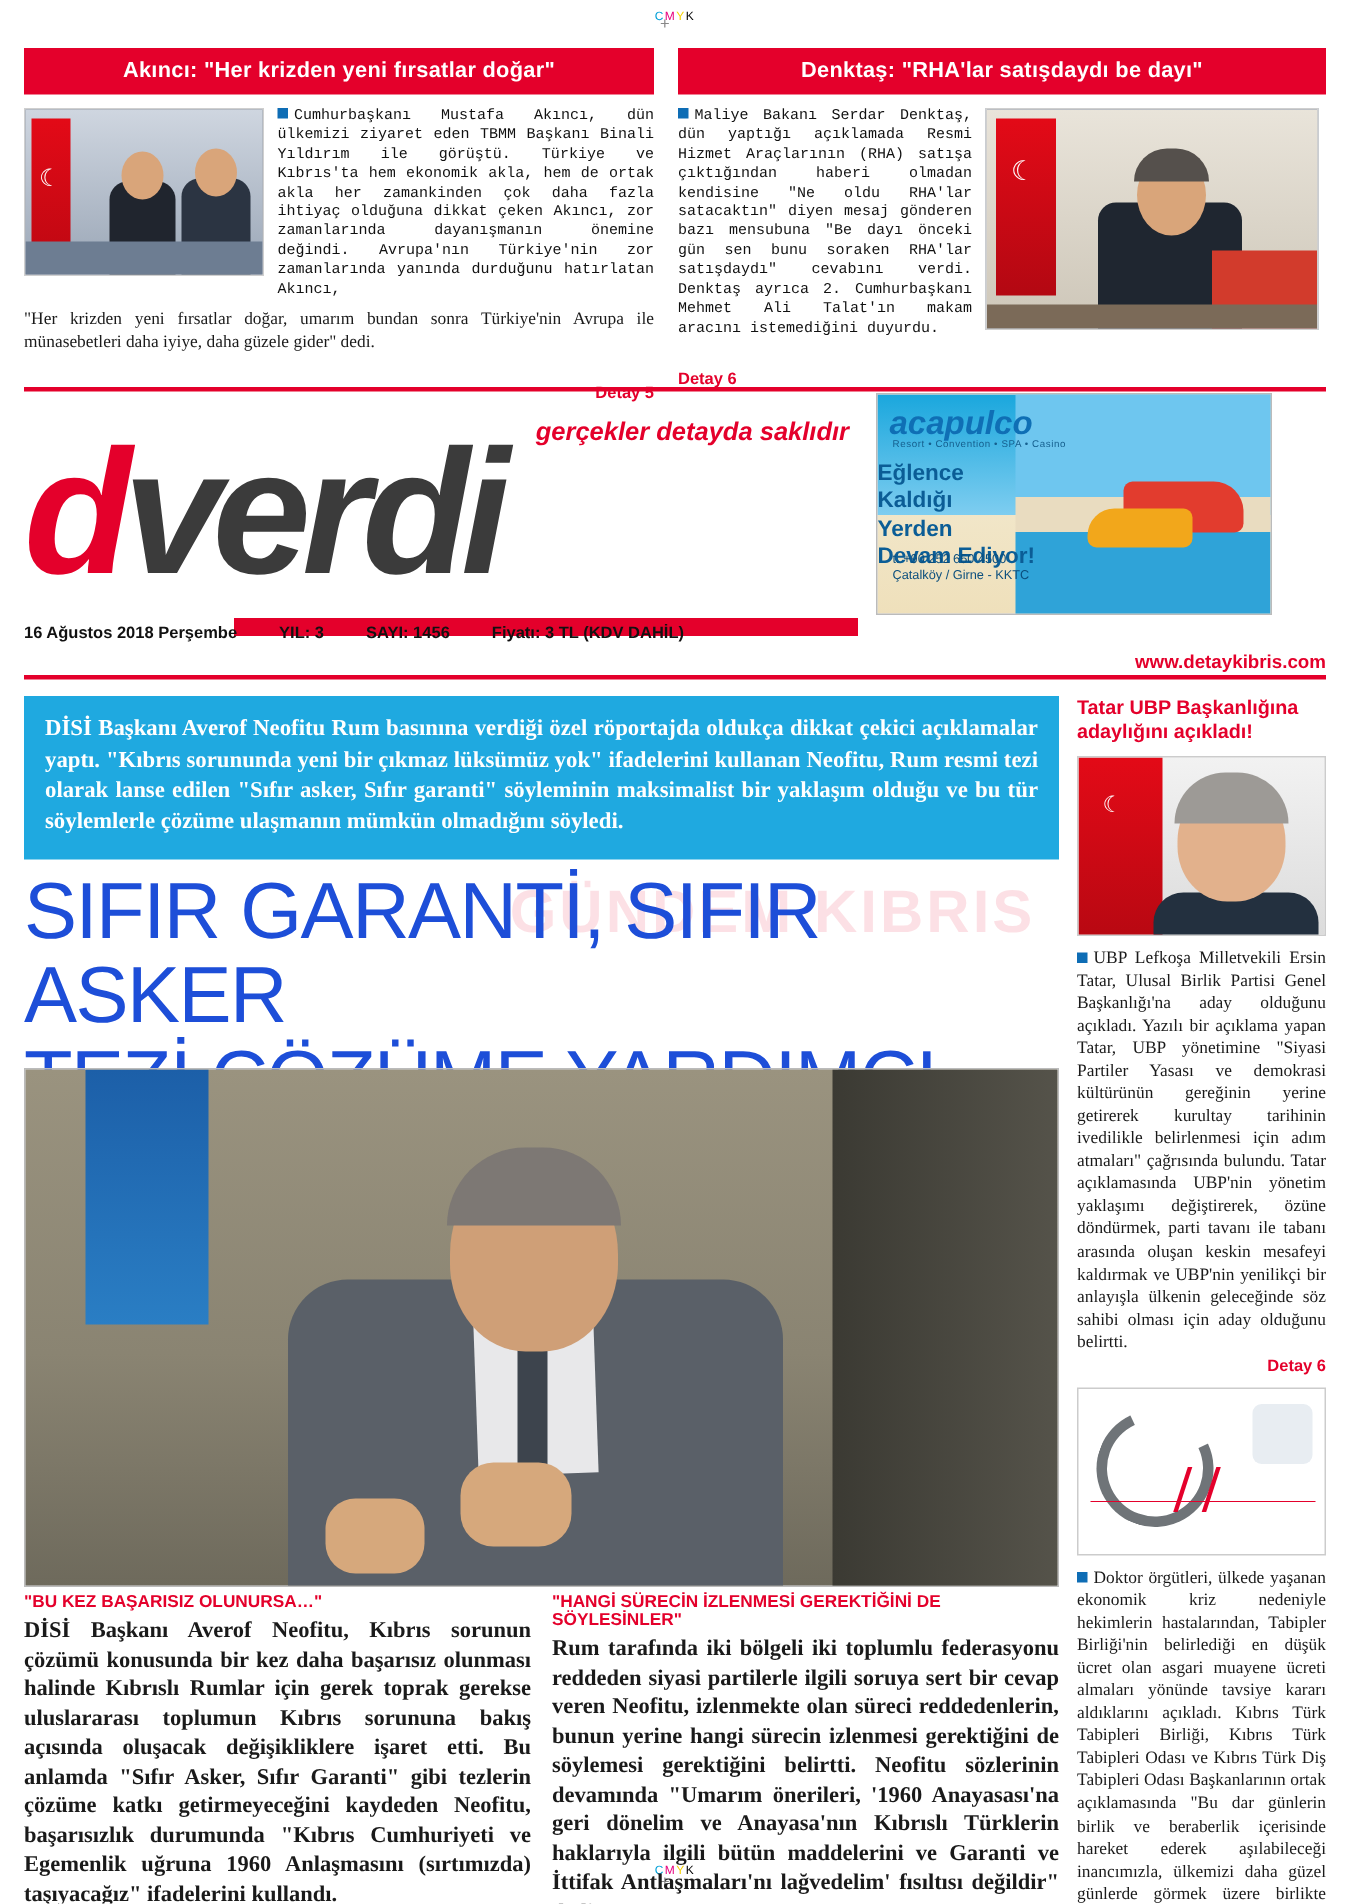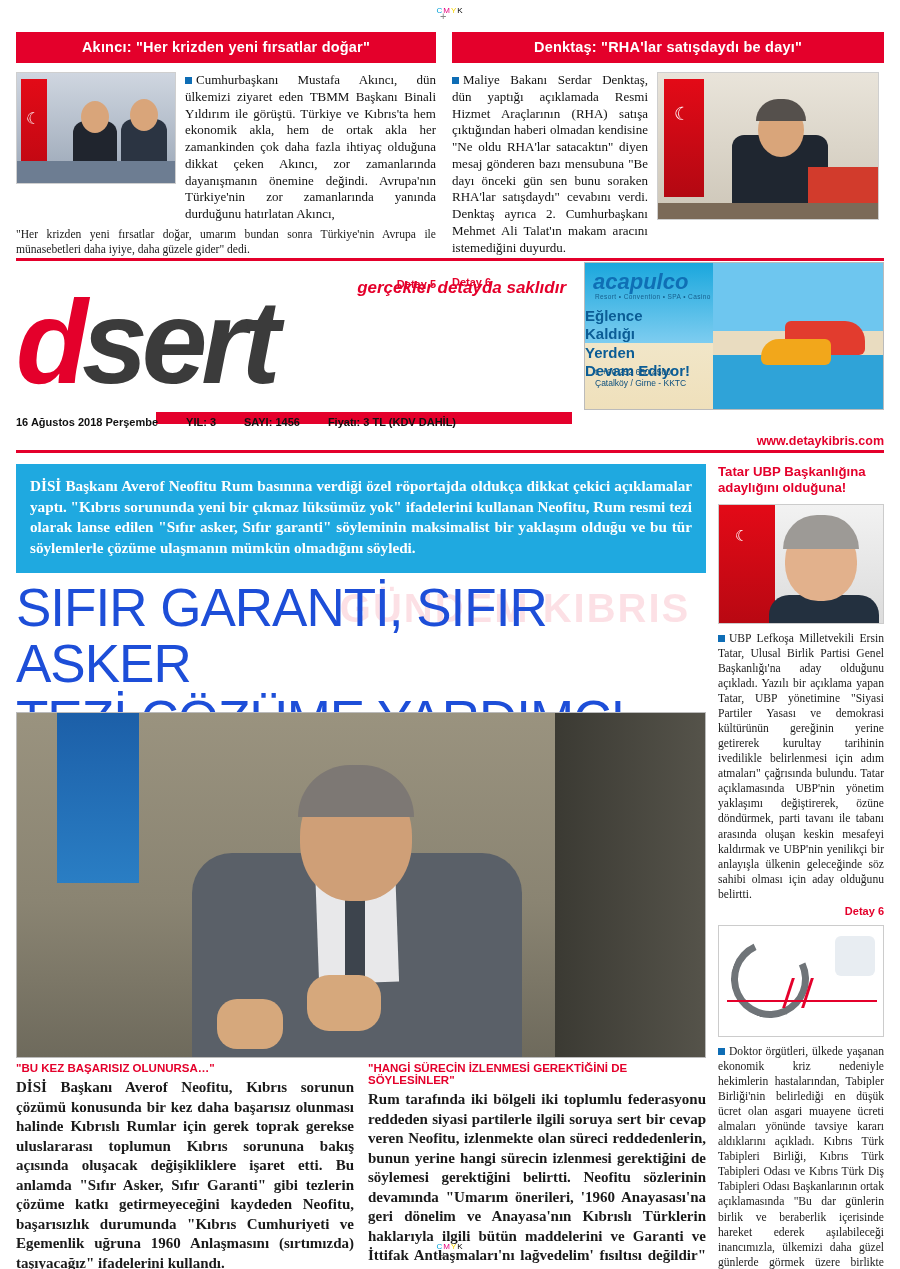--- a/index.html
+++ b/index.html
@@ -33,21 +33,21 @@
   .teaser.right { left:452px; width:432px; }
   .teaser-head {
     background:#e4002b; color:#fff; text-align:center;
     font-family:"Liberation Sans", sans-serif; font-weight:bold;
     font-size:14.5px; padding:7px 6px 8px; letter-spacing:.2px;
   }
   .teaser-body { display:flex; gap:9px; padding-top:9px; }
   .teaser-photo { flex:0 0 auto; border:1px solid #cfcfcf; background:#8a96a8; position:relative; overflow:hidden;}
   .t-left-photo { width:160px; height:112px; }
   .t-right-photo { width:222px; height:148px; }
-  .teaser-text { font-size:13px; line-height:1.29; text-align:justify; color:#111; }
+  .teaser-text { font-size:10px; line-height:1.29; text-align:justify; color:#111;font-family:Liberation Mono, monospace; }
   .teaser-text .sq { display:inline-block; width:7px; height:7px; background:#0e6db5; margin-right:4px; }
   .teaser.left .below { font-size:11.6px; line-height:1.29; text-align:justify; margin-top:5px;}
   .detay-link { color:#e4002b; font-family:"Liberation Sans", sans-serif; font-weight:bold;
     font-size:11px; text-align:right; margin-top:20px; }
   .detay-link.l6 { text-align:left; }
 
   
   .ph-sky { position:absolute; inset:0; }
   .flagTR { position:absolute; left:4px; top:6px; width:26px; height:92px; background:linear-gradient(#e30a17,#c00812); }
   .flagTR:after{ content:"☾"; position:absolute; color:#fff; font-size:16px; left:5px; top:30px;}
@@ -60,21 +60,21 @@
   .mast-rule-top { position:absolute; top:0; left:0; width:868px; height:3px; background:#e4002b; }
   .mast-left { position:absolute; top:4px; left:0; width:556px; height:148px; }
   .tagline { position:absolute; right:6px; top:16px; color:#e4002b;
     font-family:"Liberation Sans", sans-serif; font-style:italic; font-weight:bold; font-size:17px;}
   .logo { position:absolute; left:0; top:26px; font-family:"Liberation Sans", sans-serif;
     font-weight:bold; font-style:italic; font-size:118px; line-height:.92; letter-spacing:-6px; }
   .logo .d { color:#e4002b; }
   .logo .rest { color:#3b3b3b; }
   .logo-bar { position:absolute; left:140px; top:150px; width:416px; height:12px; background:#e4002b;}
   
-  .ad { position:absolute; top:4px; left:568px; width:300px; height:148px;
+  .ad { position:absolute; top:4px; left:568px; width:264px; height:148px;
     background:linear-gradient(#1aa7dd,#7ecdf0 55%,#f1e6c8 55%,#efe0bb); border:1px solid #bbb; overflow:hidden;}
   .ad-logo { position:absolute; left:8px; top:6px; font-family:"Liberation Sans", sans-serif;
     font-weight:bold; font-style:italic; font-size:22px; color:#0f6fb5; }
   .ad-sub { position:absolute; left:10px; top:30px; font-family:"Liberation Sans", sans-serif;
     font-size:6.5px; color:#16608f; letter-spacing:.4px;}
   .ad-slogan { position:absolute; left:0; top:44px; font-family:Liberation Sans, sans-serif;
     font-weight:bold; font-size:15px; color:#0b5d96; line-height:1.22;}
   .ad-phone { position:absolute; left:10px; top:104px; font-family:"Liberation Sans", sans-serif;
     font-size:8.5px; color:#0b4e7d; line-height:1.3;}
   .ad-pool { position:absolute; right:0; top:0; width:170px; height:148px;
@@ -202,21 +202,21 @@
       </div>
     </div>
     <div class="detay-link l6">Detay 6</div>
   </div>
 
   <div class="masthead">
     <div class="mast-rule-top"></div>
     <div class="mast-left">
       <div class="tagline">gerçekler detayda saklıdır</div>
       <div class="logo">
-        <span class="d">d</span><span class="rest">sert</span>
+        <span class="d">d</span><span class="rest">verdi</span>
       </div>
       <div class="logo-bar"></div>
     </div>
 
     <div class="ad">
       <div class="ad-pool">
         <div class="ad-slide"></div>
         <div class="ad-slide2"></div>
       </div>
       <div class="ad-logo">acapulco</div>
@@ -268,21 +268,21 @@
     <div class="bot-text">DİSİ Başkanı Averof Neofitu, Kıbrıs sorunun çözümü konusunda bir kez daha başarısız olunması halinde Kıbrıslı Rumlar için gerek toprak gerekse uluslararası toplumun Kıbrıs sorununa bakış açısında oluşacak değişikliklere işaret etti. Bu anlamda "Sıfır Asker, Sıfır Garanti" gibi tezlerin çözüme katkı getirmeyeceğini kaydeden Neofitu, başarısızlık durumunda "Kıbrıs Cumhuriyeti ve Egemenlik uğruna 1960 Anlaşmasını (sırtımızda) taşıyacağız" ifadelerini kullandı.</div>
   </div>
   <div class="bot-col c2">
     <div class="bot-kicker">"HANGİ SÜRECİN İZLENMESİ GEREKTİĞİNİ DE SÖYLESİNLER"</div>
     <div class="bot-text">Rum tarafında iki bölgeli iki toplumlu federasyonu reddeden siyasi partilerle ilgili soruya sert bir cevap veren Neofitu, izlenmekte olan süreci reddedenlerin, bunun yerine hangi sürecin izlenmesi gerektiğini de söylemesi gerektiğini belirtti. Neofitu sözlerinin devamında "Umarım önerileri, '1960 Anayasası'na geri dönelim ve Anayasa'nın Kıbrıslı Türklerin haklarıyla ilgili bütün maddelerini ve Garanti ve İttifak Antlaşmaları'nı lağvedelim' fısıltısı değildir" dedi.</div>
     <div class="detay-link">Detay 5</div>
   </div>
 
   <div class="rail">
     <div class="rail-head" style="white-space:pre-line">Tatar UBP Başkanlığına
-adaylığını olduğuna!</div>
+adaylığını açıkladı!</div>
     <div class="rail-photo">
       <div class="rp-flag"></div>
       <div class="rp-suit"></div>
       <div class="rp-head"></div>
       <div class="rp-hair"></div>
     </div>
     <div class="rail-text">
       <span class="sq"></span><span>UBP Lefkoşa Milletvekili Ersin Tatar, Ulusal Birlik Partisi Genel Başkanlığı'na aday olduğunu açıkladı. Yazılı bir açıklama yapan Tatar, UBP yönetimine "Siyasi Partiler Yasası ve demokrasi kültürünün gereğinin yerine getirerek kurultay tarihinin ivedilikle belirlenmesi için adım atmaları" çağrısında bulundu. Tatar açıklamasında UBP'nin yönetim yaklaşımı değiştirerek, özüne döndürmek, parti tavanı ile tabanı arasında oluşan keskin mesafeyi kaldırmak ve UBP'nin yenilikçi bir anlayışla ülkenin geleceğinde söz sahibi olması için aday olduğunu belirtti.</span>
     </div>
     <div class="rail-detay">Detay 6</div>

